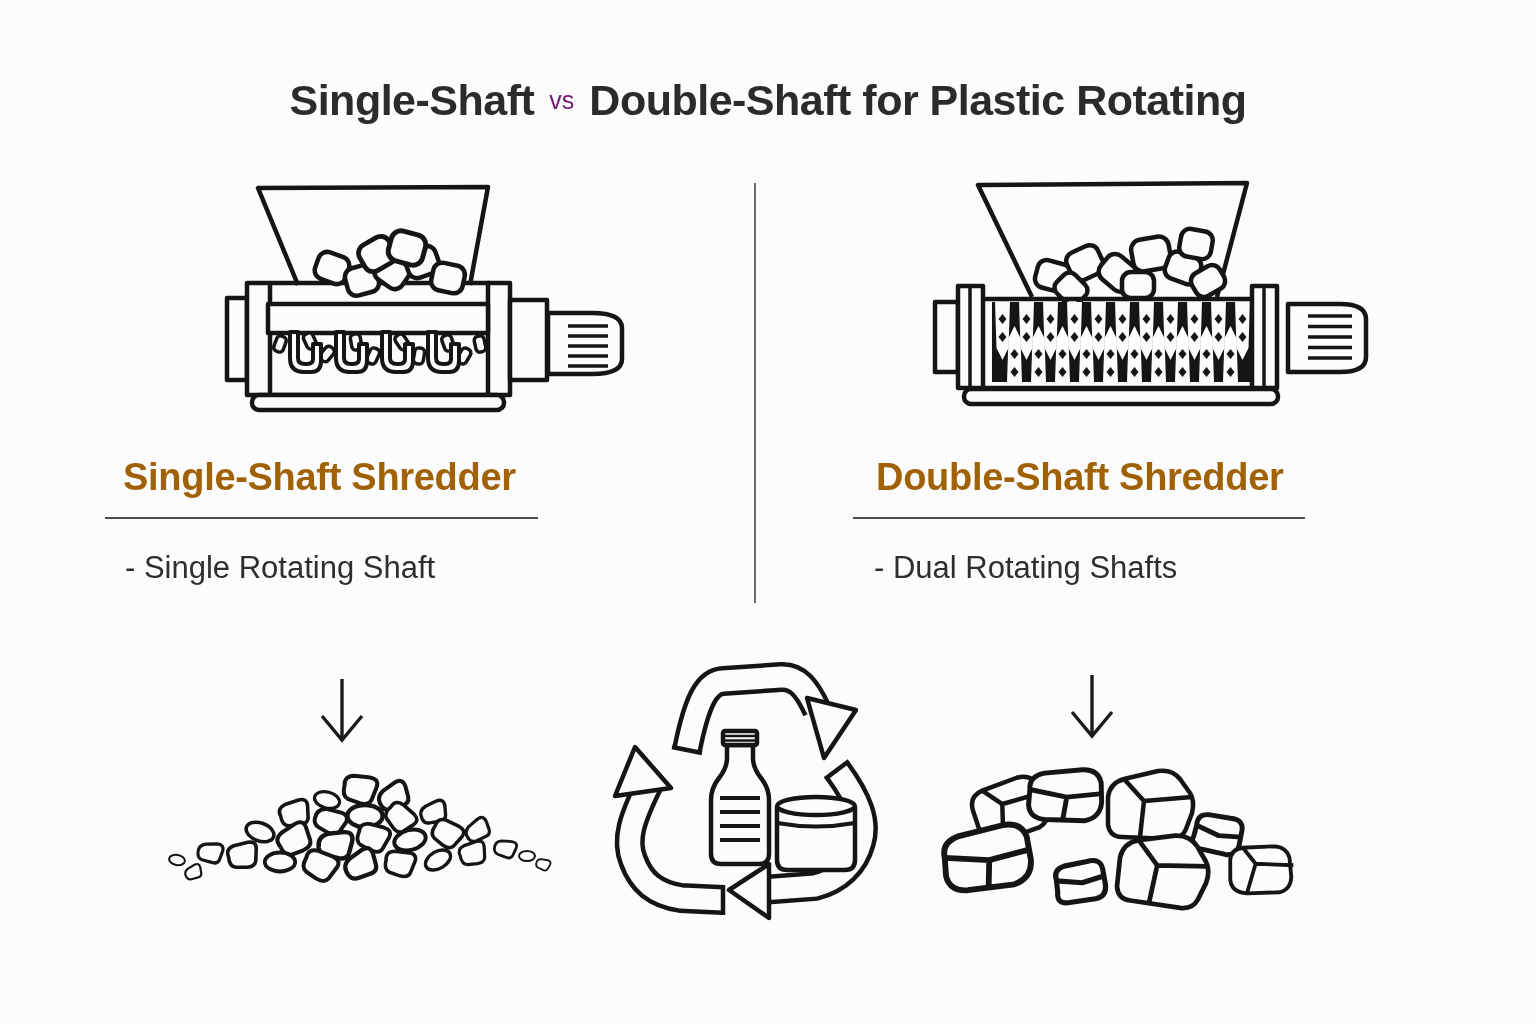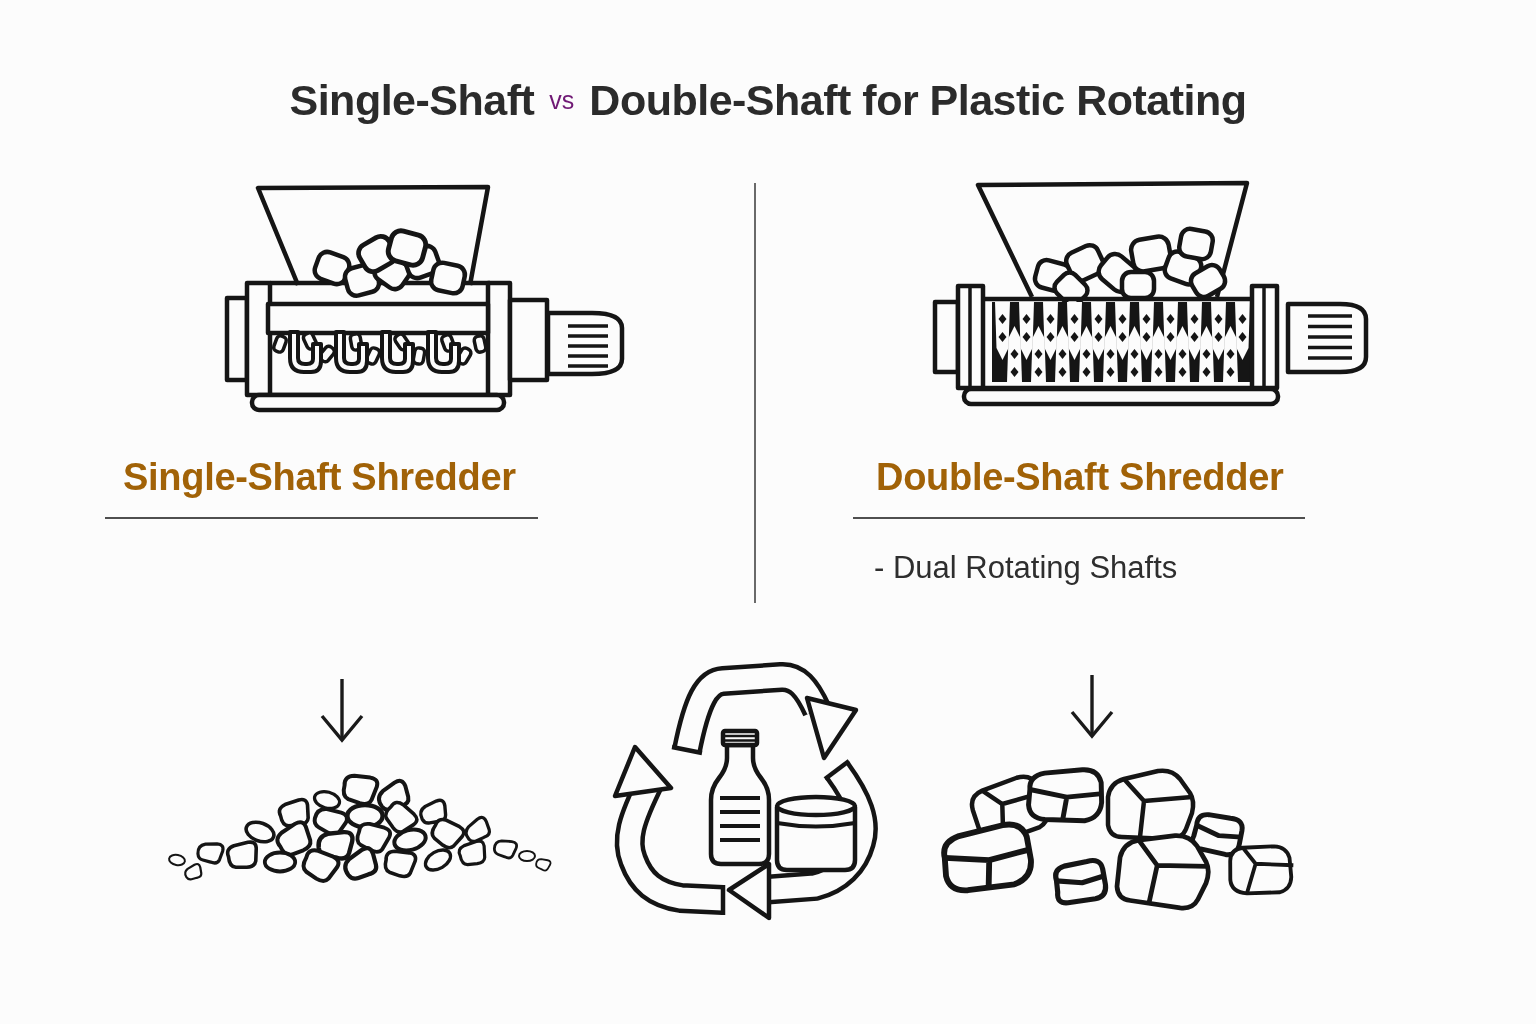--- a/index.html
+++ b/index.html
@@ -177,20 +177,21 @@
     </g>
 
     <path d="M83,214 L352,214" fill="none"></path>
     <rect x="64" y="215" width="314" height="15" rx="7"></rect>
   </g>
 </svg>
 
 <div class="col-heading" style="left:123px;top:456px;">Single-Shaft Shredder</div>
 <div class="h-underline" style="left:105px;top:517px;width:433px;"></div>
 <div class="bullets" style="left:125px;top:549px;">
+  <div>- Single Rotating Shaft</div>
 </div>
 
 <div class="col-heading" style="left:840px;top:456px;margin-left:36px;">Double-Shaft Shredder</div>
 <div class="h-underline" style="left:853px;top:517px;width:452px;"></div>
 <div class="bullets" style="left:874px;top:549px;">
   <div>- Dual Rotating Shafts</div>
 </div>
 
 <svg class="abs" style="left:318px;top:676px;" width="48" height="70" viewBox="0 0 48 70">
   <g stroke="#1a1a1a" stroke-width="3.4" fill="none">

